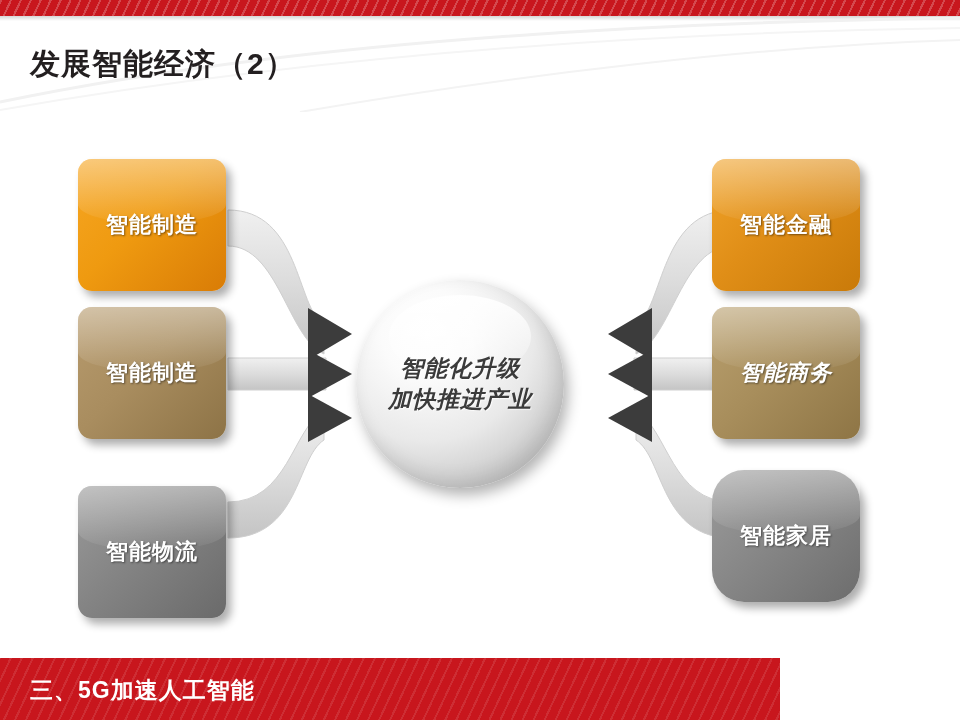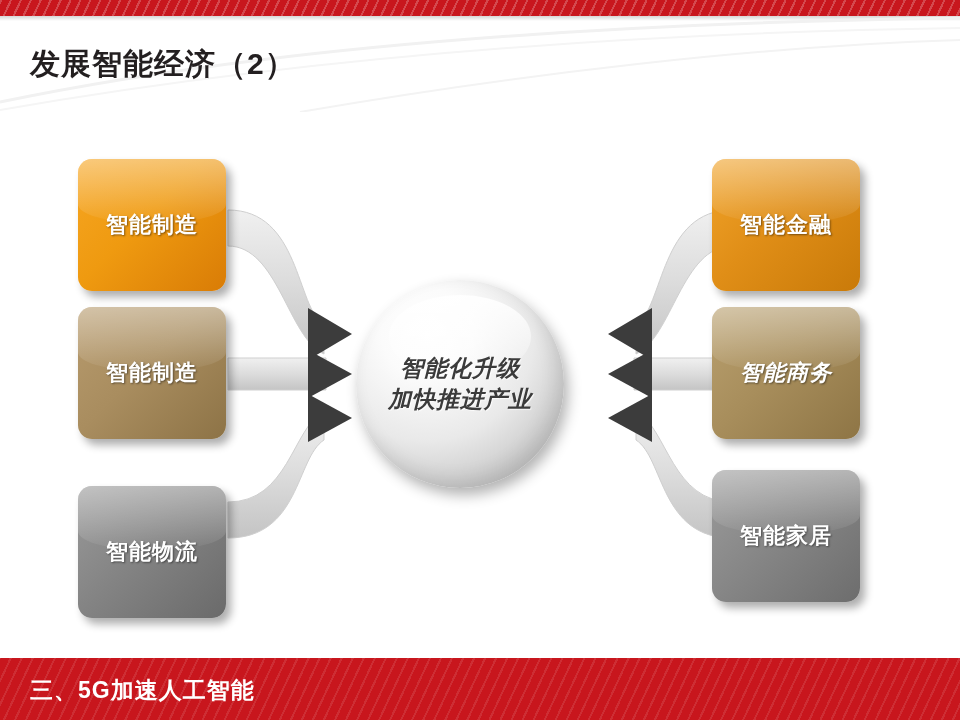--- a/index.html
+++ b/index.html
@@ -151,21 +151,21 @@
     line-height: 1.35;
     letter-spacing: 1px;
     text-shadow: 1px 1px 1px rgba(255,255,255,0.8);
   }
 
   
   .bottom-band {
     position: absolute;
     left: 0;
     top: 655px;
-    width: 960px;
+    width: 780px;
     height: 65px;
     background: #c8161d;
   }
   .bottom-band-stripes {
     position: absolute;
     left: 0; top: 0;
     width: 960px; height: 65px;
     background-image: repeating-linear-gradient(
       115deg,
       rgba(255,255,255,0.10) 0px,
@@ -252,21 +252,21 @@
     </div>
 
     <div class="node n-orange2" style="left:712px; top:34px;align-items:center;">
       <div class="node-sheen"></div>
       <span class="label">智能金融</span>
     </div>
     <div class="node n-tan2" style="left:712px; top:182px;font-style:italic;">
       <div class="node-sheen"></div>
       <span class="label">智能商务</span>
     </div>
-    <div class="node n-gray2" style="left:712px; top:345px;">
+    <div class="node n-gray2" style="left:712px; top:345px;border-radius:32px;">
       <div class="node-sheen"></div>
       <span class="label">智能家居</span>
     </div>
 
     <div class="sphere">
       <div class="sphere-gloss"></div>
       <div class="sphere-text">
         <div>智能化升级</div>
         <div>加快推进产业</div>
       </div>

